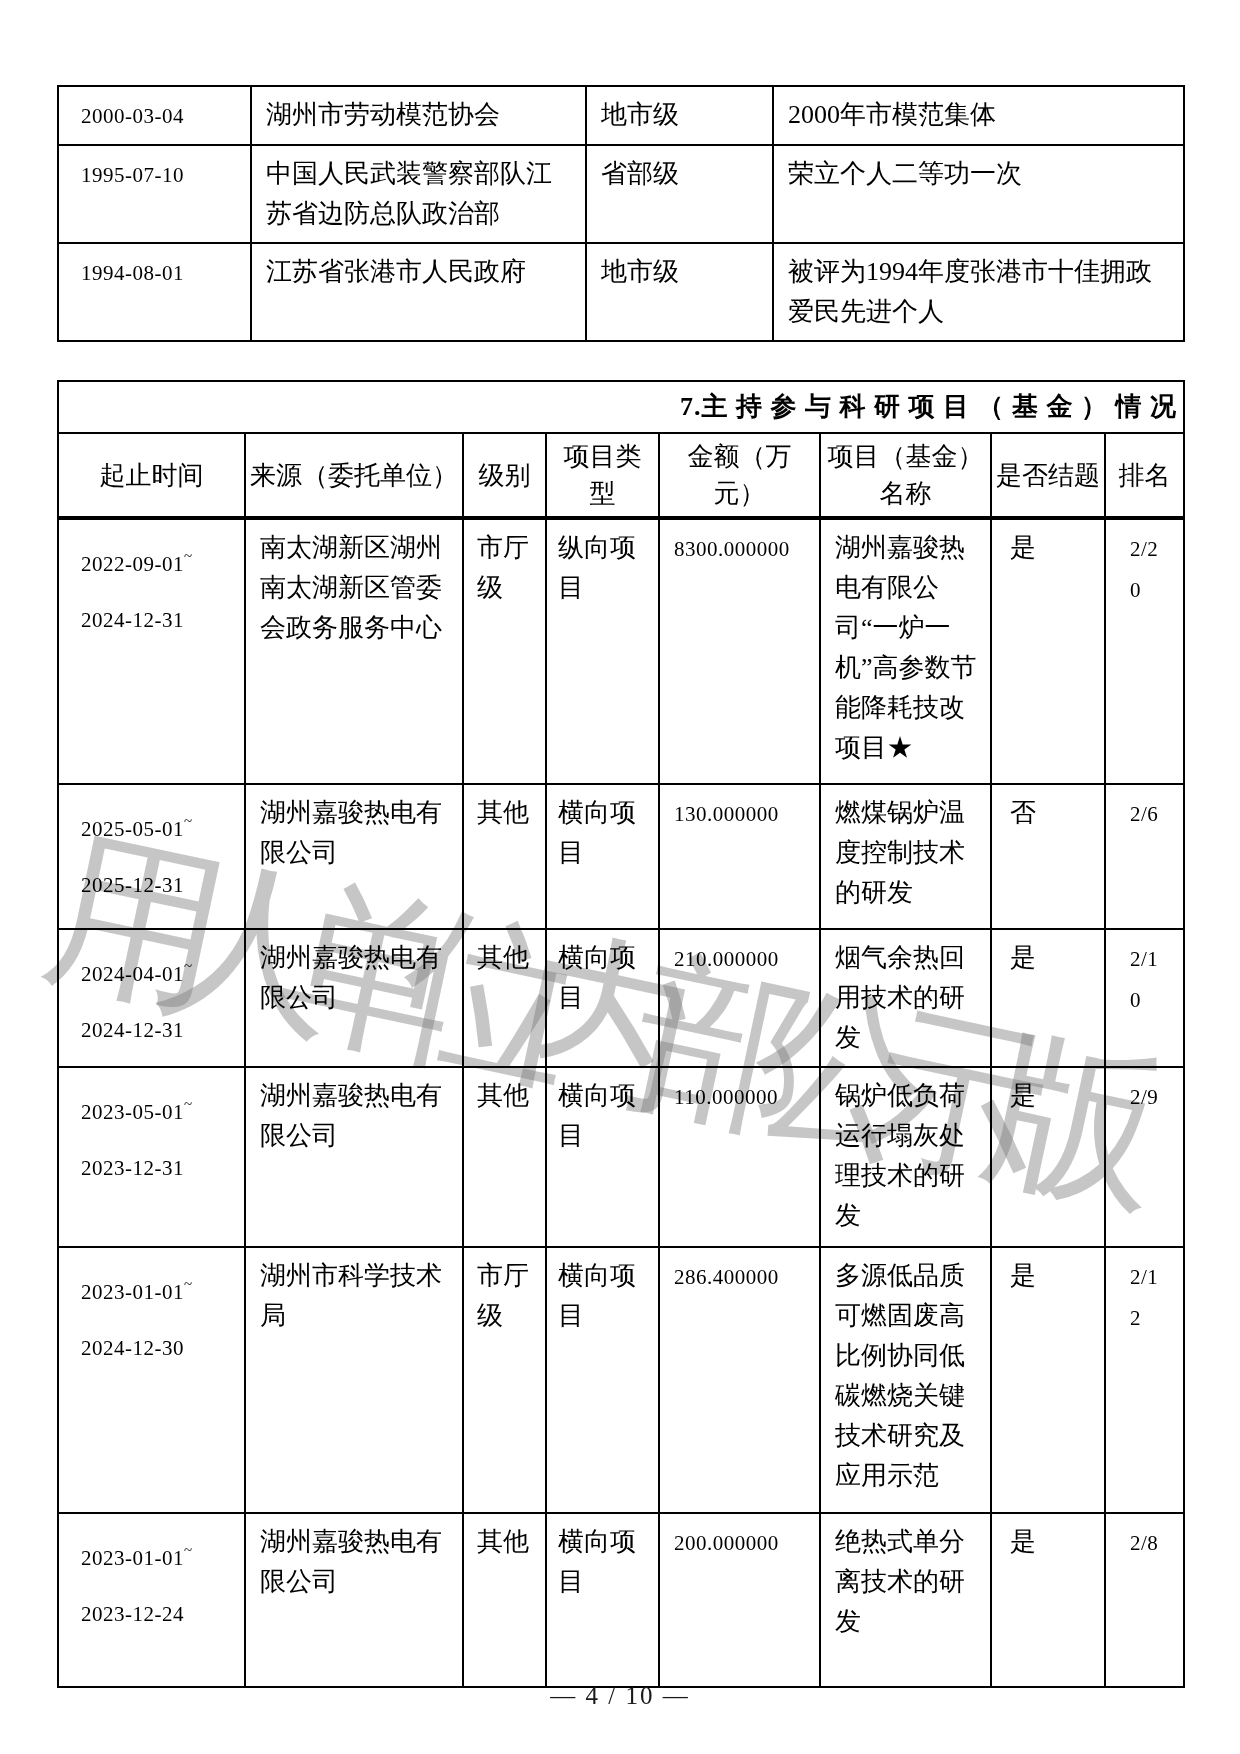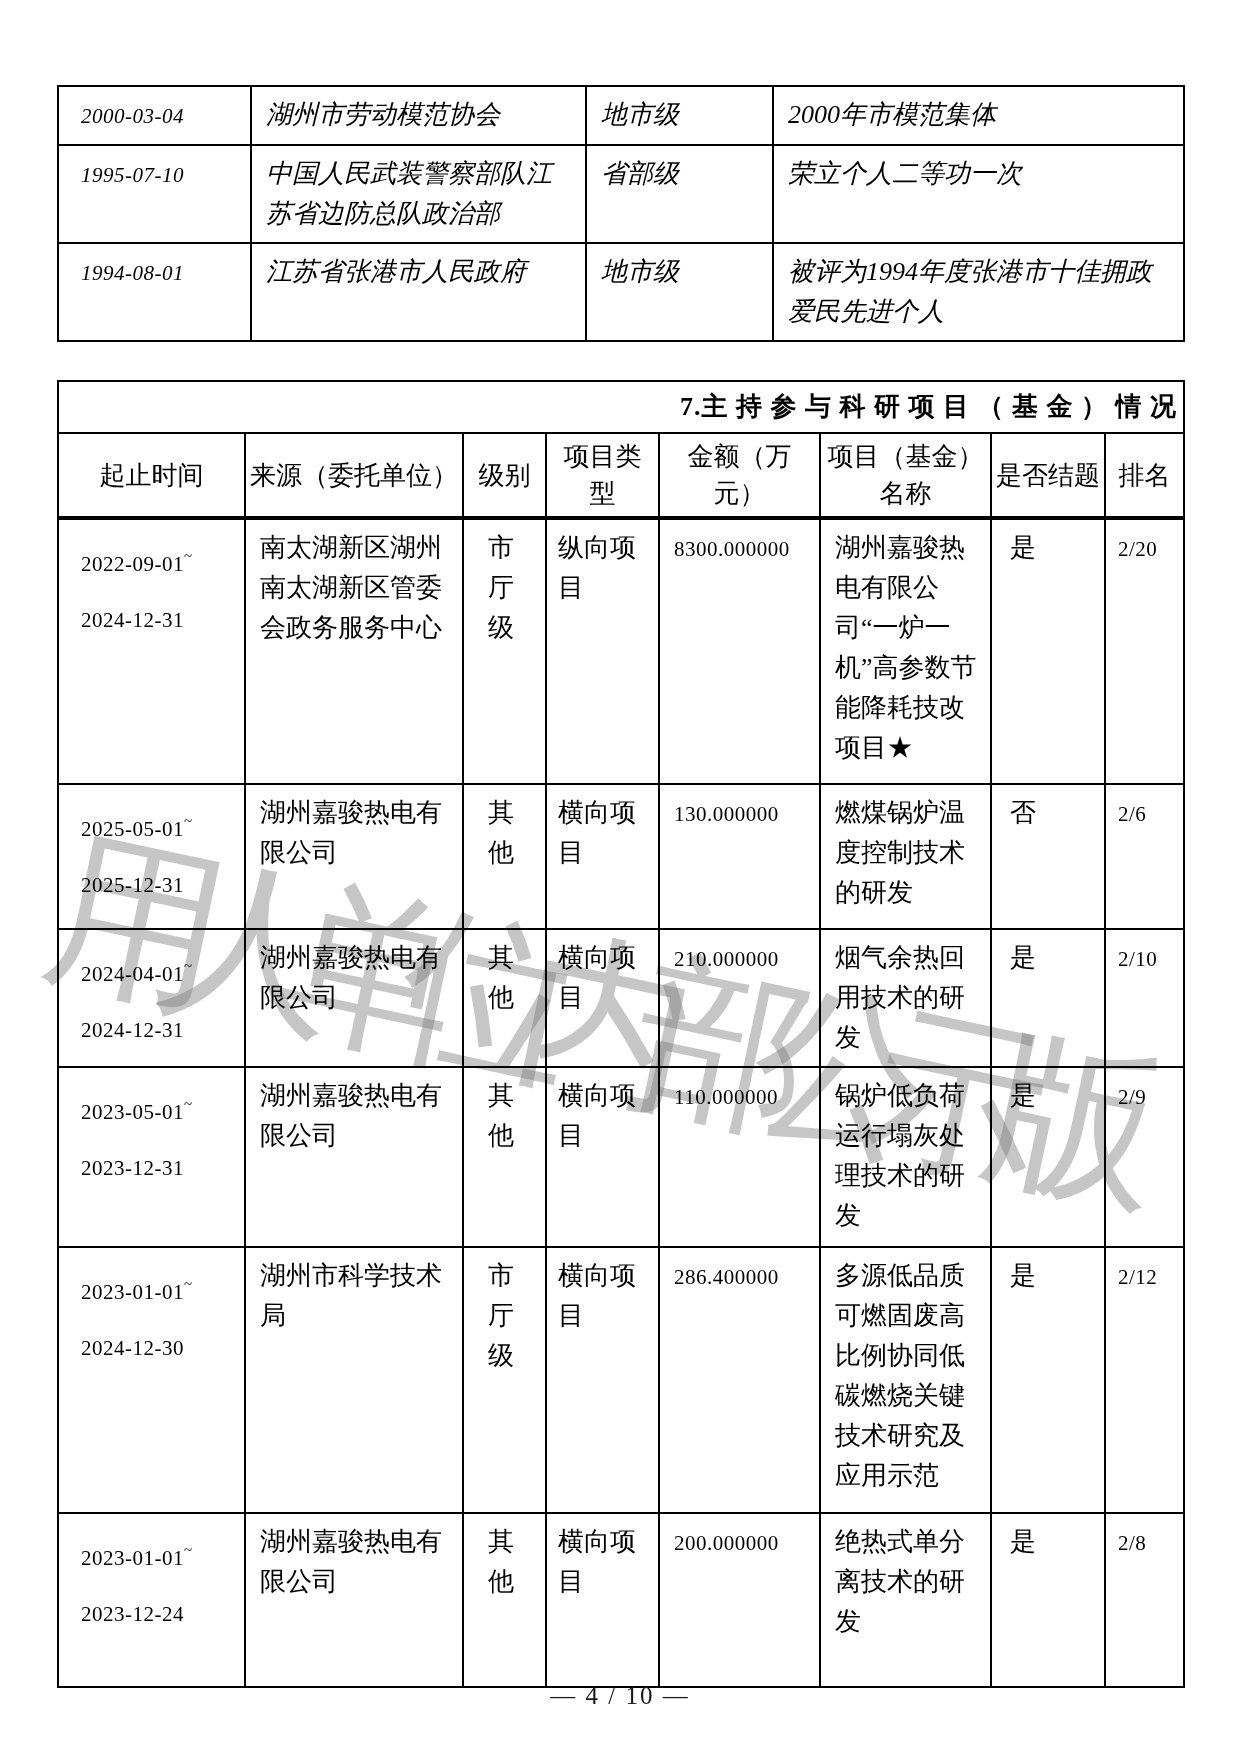--- a/index.html
+++ b/index.html
@@ -26,21 +26,21 @@
     background: transparent;
   }
   td {
     border: 2px solid #000;
     vertical-align: top;
     padding: 8px 14px;
     font-size: 26px;
     line-height: 40px;
     word-wrap: break-word;
   }
-  .t1 { margin-top: 85px; font-style: italic; }
+  .t1 { margin-top: 85px; }
   .t2 { margin-top: 38px; }
   .title-cell {
     text-align: right;
     vertical-align: middle;
     font-weight: bold;
     font-size: 26px;
     padding: 4px 6px;
     letter-spacing: 1px;
   }
   .t2 tr.hdr td {
@@ -48,25 +48,25 @@
     vertical-align: middle;
     padding: 4px 4px;
     border-bottom: 4px solid #000;
     line-height: 37px;
   }
   .c-date { padding-left: 22px; }
   .num { font-size: 21px; letter-spacing: 0.5px; }
   .date-line { display: block; white-space: nowrap; font-size: 21px; letter-spacing: 0.5px; line-height: 56px; }
   .date-line sup { font-size: 15px; vertical-align: 10px; letter-spacing: 0; }
   .c-amount { padding: 8px 14px 8px 14px; word-break: break-all; }
-  .c-level { padding-left: 24px; }
+  .c-level { padding-left: 13px; }
   .c-type  { padding-left: 11px; }
   .c-name  { padding-left: 14px; padding-right: 6px; }
   .c-fin   { padding-left: 18px; }
-  .c-rank  { padding-left: 12px; }
+  .c-rank  { padding-left: 24px; }
   .watermark {
     position: absolute;
     left: 70px;
     top: 818px;
     z-index: 1;
     font-family: "DejaVu Sans", "Liberation Sans", sans-serif;
     font-size: 175px;
     letter-spacing: -55px;
     line-height: 175px;
     white-space: nowrap;

